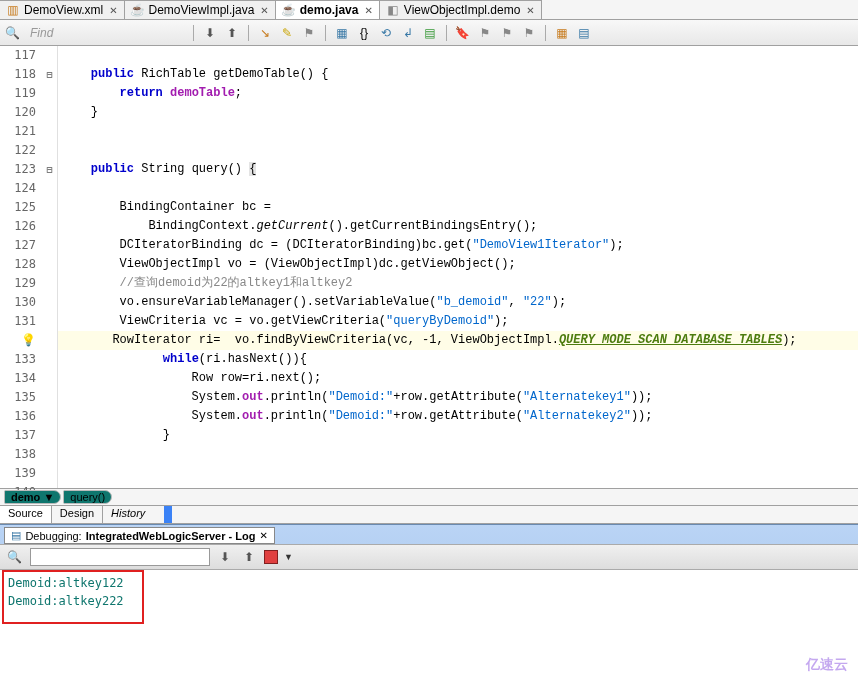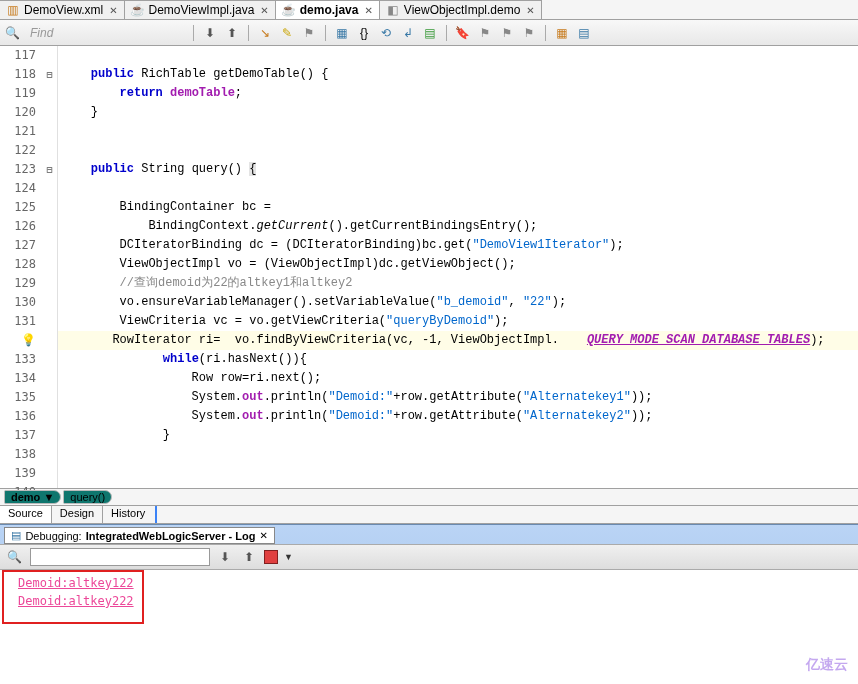--- a/index.html
+++ b/index.html
@@ -27,43 +27,43 @@
     .fold-col { width: 16px; background: #fff; font-family: Consolas, monospace; font-size: 10px; color: #555; line-height: 19px; border-right: 1px solid #e0e0e0; }
     .fold-col div { height: 19px; text-align: center; }
     .code { flex: 1; font-family: Consolas, "Courier New", monospace; font-size: 12px; line-height: 19px; white-space: pre; color: #000; position: relative; }
     .code-line { height: 19px; padding-left: 4px; }
     .code-line.hl { background: #fffde7; }
     .kw { color: #0000cc; font-weight: bold; }
     .me { color: #000; font-style: italic; }
     .st { color: #0066cc; }
     .cm { color: #888; text-align: right; }
     .fld { color: #a21caf; font-weight: bold; }
-    .stat { color: #a21caf; font-style: italic; font-weight: bold; text-decoration: underline; margin-left: 28px; }
+    .stat { color: #4d7c0f; font-style: italic; font-weight: bold; text-decoration: underline; }
     .lamp { color: #c9a400; }
     
     
     .breadcrumb { height: 18px; background: #f5f5f5; border-top: 1px solid #a0a0a0; border-bottom: 1px solid #a0a0a0; display: flex; align-items: center; padding-left: 4px; gap: 2px; font-size: 11px; }
     .bc-item { padding: 0 6px; border: 1px solid #bbb; background: #0f766e; border-radius: 2px 8px 8px 2px; }
     .bc-item b { font-weight: bold; }
     
     
     .view-tabs { height: 18px; background: #f5f5f5; display: flex; border-bottom: 1px solid #a0a0a0; }
     .view-tab { padding: 1px 8px; border-right: 1px solid #a0a0a0; font-size: 11px; cursor: pointer; }
     .view-tab.active { background: #fff; }
-    .view-tab.rb { border-right: 2px solid #3b82f6; padding-right: 10px; }
+    .view-tab.rb { border-right: 8px solid #3b82f6; padding-right: 19px; font-style: italic; }
     
     
     .debug-panel { background: linear-gradient(#bad4f5,#a0c0e8); border-top: 1px solid #6a8ab0; }
     .debug-tab { display: inline-flex; align-items: center; background: #fff; border: 1px solid #888; padding: 1px 6px; margin: 2px 0 0 4px; gap: 4px; font-size: 11px; }
     .debug-tab .dfn { font-weight: bold; }
     .debug-tab .close { font-size: 10px; }
     .debug-tb { height: 26px; background: linear-gradient(#f0f0f0,#ddd); border-top: 1px solid #aaa; border-bottom: 1px solid #aaa; display: flex; align-items: center; padding: 0 6px; gap: 6px; }
     .debug-search { width: 180px; height: 18px; border: 1px solid #999; background: #fff; }
     .stop-btn { width: 14px; height: 14px; background: #e04040; border: 1px solid #802020; }
-    .log-out { background: #fff; padding: 6px 12px; font-family: Consolas, monospace; font-size: 12px; color: #ec4899; height: 86px; position: relative; text-decoration: underline; }
+    .log-out { background: #fff; padding: 6px 2px; font-family: Consolas, monospace; font-size: 12px; color: #0f766e; height: 86px; position: relative; }
     .log-out .redbox { position: absolute; top: 0px; left: 2px; width: 142px; height: 54px; border: 2px solid #e02020; pointer-events: none; }
     .log-line { height: 18px; padding-left: 6px; }
     
     
     .wm { position: absolute; right: 10px; bottom: 10px; opacity: 0.4; color: #6d28d9; font-size: 14px; font-weight: bold; }
     
     
     .ico-xml { color: #c77b1e; }
     .ico-java { color: #3878a6; }
     .ico-class { color: #888; }

